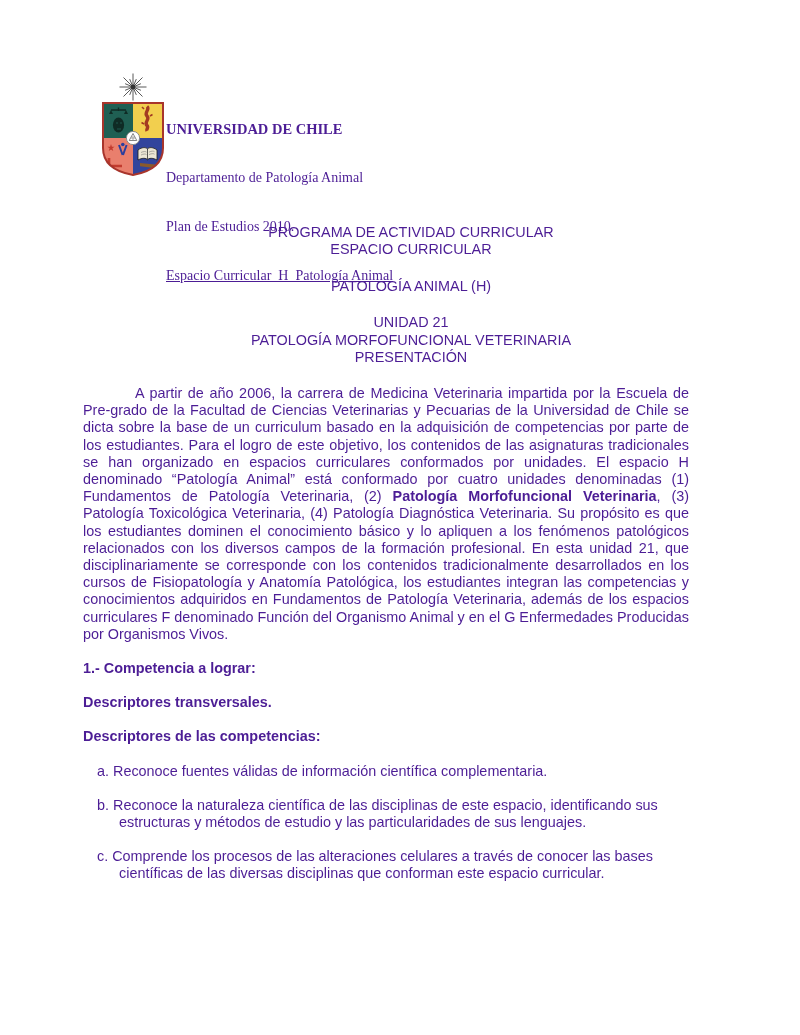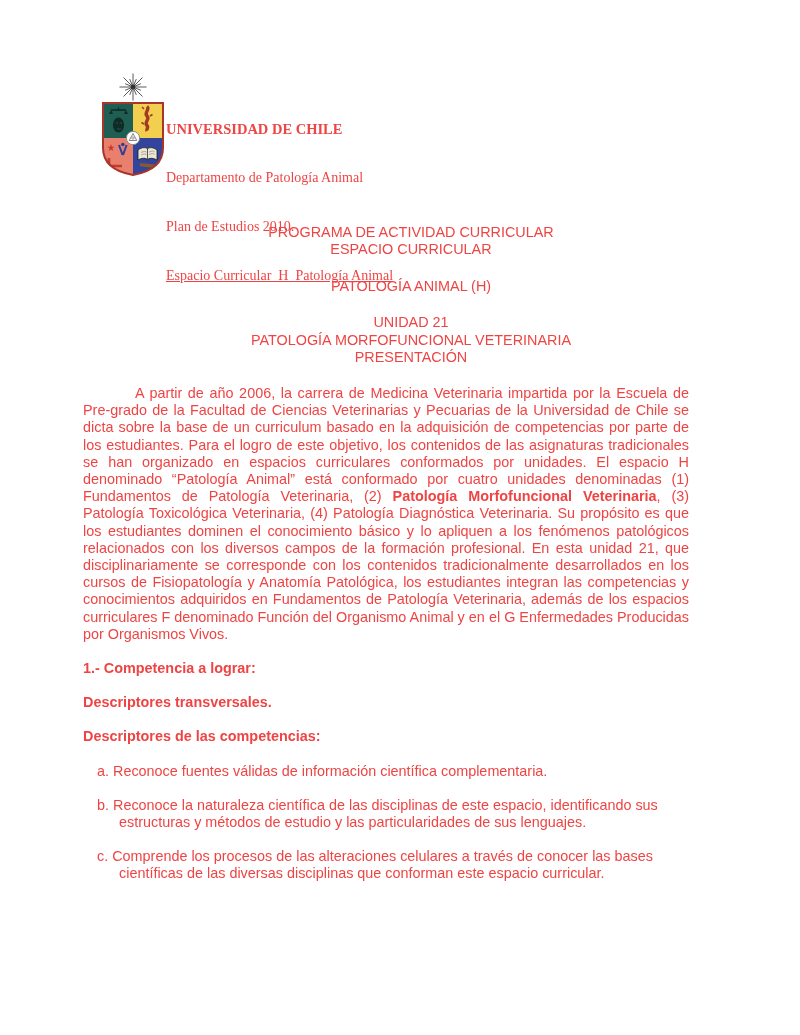--- a/index.html
+++ b/index.html
@@ -1,20 +1,20 @@
 <!DOCTYPE html>
 <html><head>
 <meta charset="utf-8">
 <style>
   html,body{margin:0;padding:0;background:#ffffff;}
   .page{
     position:relative;
     width:800px;height:1035px;
     background:#ffffff;
-    color:#ef4444;
+    color:#4c1d95;
     font-family:"Liberation Sans", sans-serif;
     overflow:hidden;
   }
   
   .logo{position:absolute;left:99px;top:72px;width:68px;height:105px;}
   .letterhead{
     position:absolute;left:166px;top:88px;
     font-family:"Liberation Serif", serif;
     font-size:14px;line-height:16.4px;
     white-space:pre;

